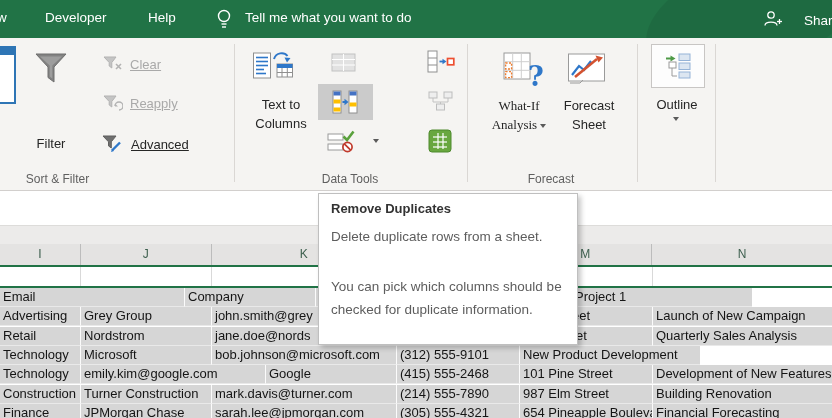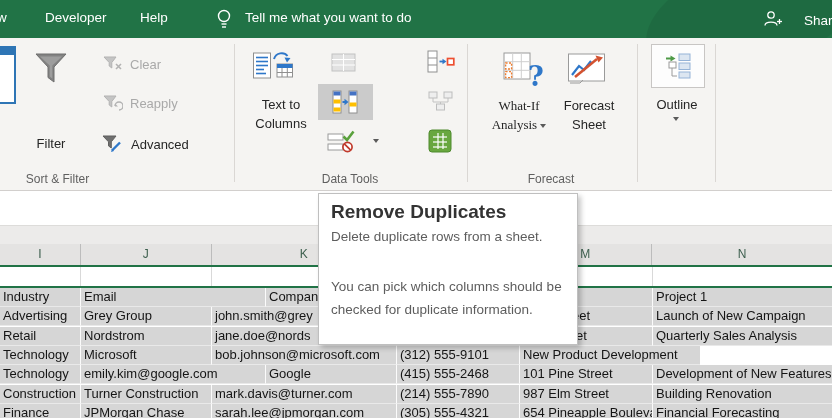--- a/index.html
+++ b/index.html
@@ -1,18 +1,18 @@
 <!DOCTYPE html>
 <html><head>
 <meta charset="utf-8">
 <style>
   html,body{margin:0;padding:0;background:#fff;}
   .screen{position:relative;width:832px;height:418px;overflow:hidden;
           font-family:"Liberation Sans", sans-serif;-webkit-font-smoothing:antialiased;}
-  .abs{position:absolute;}
+  .abs{position:absolute;text-decoration:underline;}
 
   
   .menubar{position:absolute;left:0;top:0;width:832px;height:38px;background:#217346;color:#fff;}
   .menubar .deco{position:absolute;right:-30px;top:-40px;width:220px;height:110px;
                  background:rgba(0,0,0,0.07);border-radius:50%;transform:rotate(-18deg);}
   .mi{position:absolute;top:10px;font-size:13.5px;color:#fff;white-space:nowrap;}
   .share-wrap{position:absolute;top:9px;left:763px;display:flex;align-items:center;gap:22px;font-size:13.5px;}
 
   
   .ribbon{position:absolute;left:0;top:38px;width:832px;height:152px;background:#f5f4f2;border-bottom:1px solid #d2cfcd;}
@@ -42,34 +42,34 @@
   .grayrow .cell{background:#d6d6d6;border-bottom:1px solid #e9e9e9;}
   .hcell{box-sizing:border-box;text-align:center;font-size:12px;color:#3d5f4e;padding-top:3px;
          border-right:1px solid #bcbcbc;overflow:hidden;}
   .c0{width:81px;}.c1{width:131px;}.c2{width:185px;}.c3{width:123px;}.c4{width:133px;}.c5{width:180px;border-right:none;}
   .frag1{padding-left:52px;}
   .frag2{padding-left:56px;}
 
   
   .tooltip{position:absolute;left:318px;top:193px;width:260px;height:152px;background:#fff;
            border:1px solid #bfbfbf;box-shadow:3px 3px 5px rgba(0,0,0,0.22);z-index:50;box-sizing:border-box;}
-  .tt-title{position:absolute;left:12px;top:7px;font-size:19px;font-weight:bold;color:#333;}
+  .tt-title{position:absolute;left:12px;top:7px;font-size:13px;font-weight:bold;color:#333;}
   .tt-line1{position:absolute;left:12px;top:35px;font-size:13.5px;color:#5d5d5d;}
   .tt-para2{position:absolute;left:12px;top:81px;width:238px;font-size:13.5px;line-height:23px;color:#5d5d5d;}
 </style>
 </head>
 <body>
 
 <div class="screen">
 
   <div class="menubar">
     <div class="deco"></div>
     <span class="mi" style="left:-3px;">w</span>
     <span class="mi" style="left:45px;">Developer</span>
-    <span class="mi" style="left:140px;">Help</span>
+    <span class="mi" style="left:148px;">Help</span>
     <span class="abs" style="left:214px;top:8px;">
       <svg width="20" height="22" viewBox="0 0 20 22">
         <circle cx="10" cy="8" r="5.5" fill="none" stroke="#fff" stroke-width="1.4"></circle>
         <line x1="7.5" y1="16" x2="12.5" y2="16" stroke="#fff" stroke-width="1.4"></line>
         <line x1="8" y1="19" x2="12" y2="19" stroke="#fff" stroke-width="1.4"></line>
       </svg>
     </span>
     <span class="mi" style="left:245px;">Tell me what you want to do</span>
     <div class="share-wrap">
       <span>
@@ -286,21 +286,20 @@
       <div class="cell c0"></div>
       <div class="cell c1"></div>
       <div class="cell c2"></div>
       <div class="cell c3"></div>
       <div class="cell c4"></div>
       <div class="cell c5"></div>
     </div>
     <div class="greenline" style="top:95px;"></div>
 
     <div class="row grayrow" style="top:97px;">
-      <div class="cell c0">Industry</div>
       <div class="cell c2">Email</div>
       <div class="cell c1">Company</div>
       <div class="cell c3"></div>
       <div class="cell c4"></div>
       <div class="cell c5">Project 1</div>
     </div>
 
     <div class="row grayrow" style="top:116px;">
       <div class="cell c0">Advertising</div>
       <div class="cell c1">Grey Group</div>

